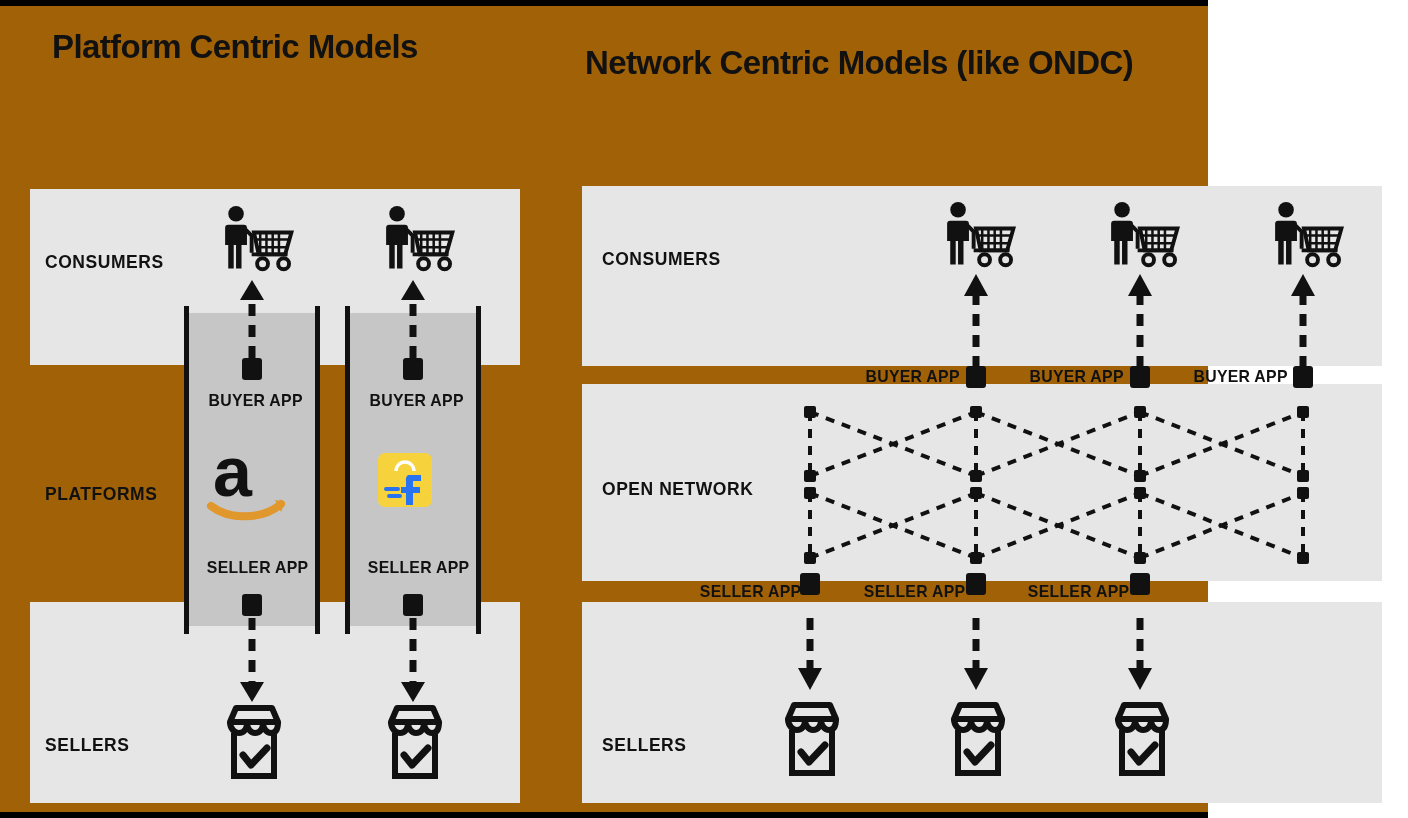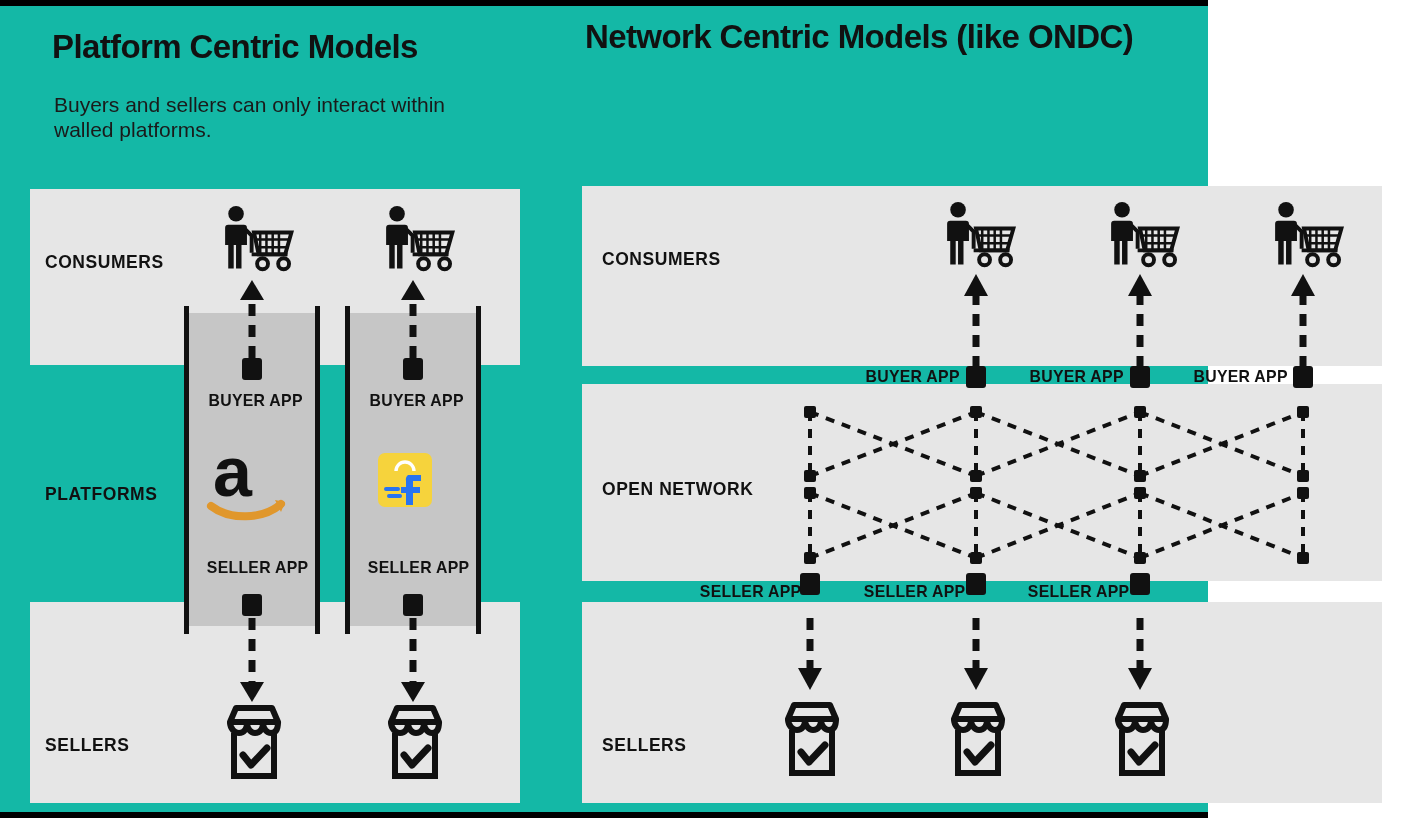--- a/index.html
+++ b/index.html
@@ -1,18 +1,18 @@
 <!DOCTYPE html>
 <html><head>
 <meta charset="utf-8">
 <style>
   html,body{margin:0;padding:0;background:#ffffff;}
   body{width:1408px;height:818px;font-family:"Liberation Sans",sans-serif;
        color:#111;overflow:hidden;position:relative;}
-  #stage{position:absolute;left:0;top:0;width:1208px;height:818px;background:#14b8a6;
+  #stage{position:absolute;left:0;top:0;width:1208px;height:818px;background:#a16207;
          border-top:6px solid #000;border-bottom:6px solid #000;box-sizing:border-box;}
 
   .panel{position:absolute;top:0;height:818px;}
   #panel-left{left:0;width:560px;}
   #panel-right{left:560px;width:848px;}
 
   .ptitle{position:absolute;font-weight:bold;font-size:33px;letter-spacing:-0.6px;
           color:#111;white-space:nowrap;font-stretch:condensed;}
   .psub{position:absolute;font-size:21px;line-height:25px;color:#1a1a1a;}
 
@@ -34,21 +34,20 @@
   .svglayer{position:absolute;left:0;top:0;pointer-events:none;}
 </style>
 </head>
 <body>
 
 <div id="stage">
 
   <div class="panel" id="panel-left">
 
     <div class="ptitle" style="left:52px;top:22px;">Platform Centric Models</div>
-    <div class="psub" style="left:54px;top:86px;width:420px;">Buyers and sellers can only interact within walled platforms.</div>
 
     <div class="band" style="left:30px;top:183px;width:490px;height:176px;"></div>
     <div class="band" style="left:30px;top:596px;width:490px;height:201px;"></div>
 
     <div class="rowlabel" style="left:45px;top:245px;">CONSUMERS</div>
     <div class="rowlabel" style="left:45px;top:477px;">PLATFORMS</div>
     <div class="rowlabel" style="left:45px;top:728px;">SELLERS</div>
 
     <div class="col" style="left:187px;top:307px;width:128px;height:313px;"></div>
     <div class="colbar" style="left:184px;top:300px;height:328px;"></div>
@@ -131,21 +130,21 @@
     <div class="applabel" style="left:366px;top:385px;">BUYER APP</div>
 
     <div class="applabel" style="left:203px;top:552px;">SELLER APP</div>
     <div class="applabel" style="left:364px;top:552px;">SELLER APP</div>
     <div class="node sq" style="left:242px;top:588px;"></div>
     <div class="node sq" style="left:403px;top:588px;"></div>
   </div>
 
   <div class="panel" id="panel-right">
 
-    <div class="ptitle" style="left:25px;top:12px;">Network Centric Models (like ONDC)</div>
+    <div class="ptitle" style="left:25px;top:38px;">Network Centric Models (like ONDC)</div>
 
     <div class="band" style="left:22px;top:180px;width:800px;height:180px;"></div>
     <div class="band" style="left:22px;top:378px;width:800px;height:197px;"></div>
     <div class="band" style="left:22px;top:596px;width:800px;height:201px;"></div>
 
     <div class="rowlabel" style="left:42px;top:242px;">CONSUMERS</div>
     <div class="rowlabel" style="left:42px;top:472px;">OPEN NETWORK</div>
     <div class="rowlabel" style="left:42px;top:728px;">SELLERS</div>
 
     <svg class="svglayer" width="848" height="818">

